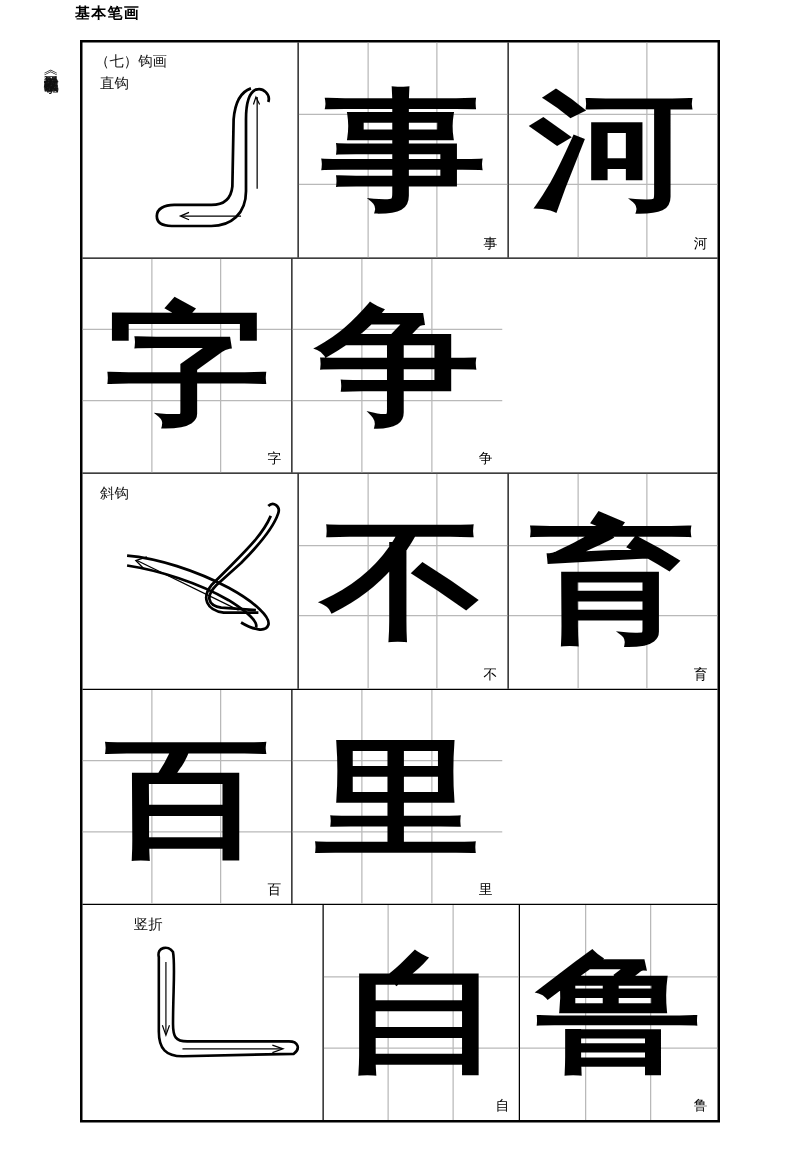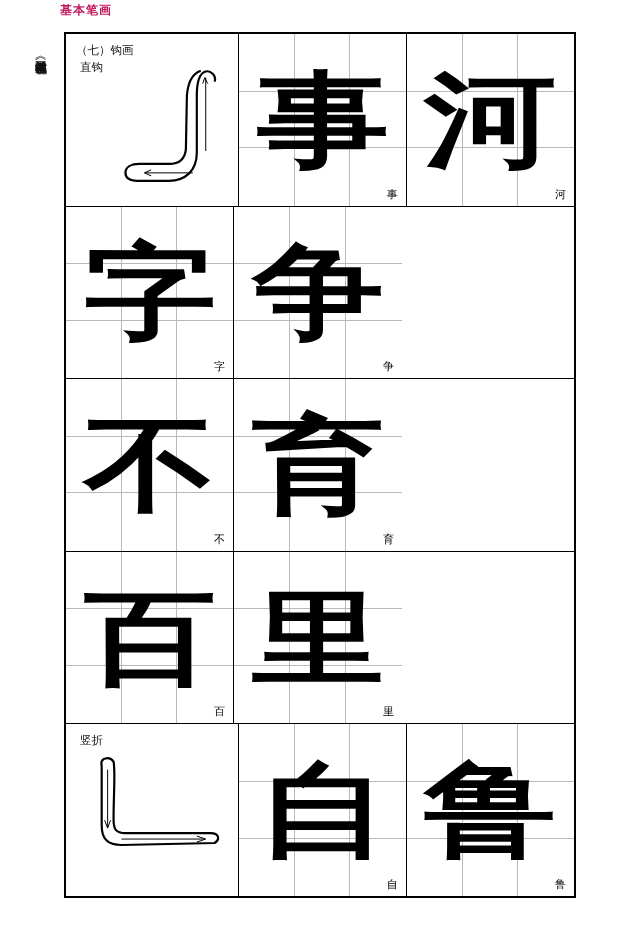--- a/index.html
+++ b/index.html
@@ -17,21 +17,21 @@
   }
 
   
   .page-header {
     position: absolute;
     left: 60px;
     top: 2px;
     font-size: 12px;
     letter-spacing: 1px;
     font-weight: 600;
-    color: #be185d;
+    color: #000000;
   }
 
   
   .side-title {
     position: absolute;
     left: 26px;
     top: 52px;
     width: 22px;
     font-size: 12px;
     line-height: 14px;
@@ -55,21 +55,21 @@
     display: flex;
     flex-direction: column;
   }
   .row {
     display: flex;
     flex: 1 1 0;
     border-bottom: 1.5px solid #000;
     box-sizing: border-box;
     min-height: 0;
   }
-  .row:last-child { border-bottom: none; }
+  .row:last-child { border-bottom: none; margin-left: 27px; }
 
   .cell {
     position: relative;
     box-sizing: border-box;
     border-right: 1.5px solid #000;
     overflow: hidden;
   }
   .cell:last-child { border-right: none; }
 
   .cell-stroke { width: 174px; padding-left: 37px; }
@@ -199,20 +199,35 @@
           <div class="gl v" style="left:66%"></div>
       </div>
       <div class="glyph-wrap">
           <span class="glyph">争</span>
         </div>
       <div class="caption">争</div>
     </div>
   </div>
 
   <div class="row">
+    <div class="cell cell-stroke">
+      <div class="label-block">
+        <div class="sub">斜钩</div>
+      </div>
+      <div class="stroke-art">
+        <svg viewBox="0 0 174 173" preserveAspectRatio="none">
+          <path d="M150 26 C154 22 160 26 158 32 C154 44 142 58 128 72 L108 90 C100 98 100 106 112 108 L140 110" fill="none" stroke="#000" stroke-width="2.2" stroke-linejoin="round"></path>
+          <path d="M152 34 C146 48 134 60 120 74 L104 90 C96 100 100 110 114 112 L142 112" fill="none" stroke="#000" stroke-width="2.2" stroke-linejoin="round"></path>
+          <path d="M36 66 C60 68 92 78 118 92 C140 104 152 116 150 122 C148 128 138 126 128 120" fill="none" stroke="#000" stroke-width="2.2" stroke-linejoin="round"></path>
+          <path d="M36 74 C62 78 94 88 118 102 C134 112 142 120 140 124" fill="none" stroke="#000" stroke-width="2.2" stroke-linejoin="round"></path>
+          <path d="M44 70 L126 110" fill="none" stroke="#000" stroke-width="1"></path>
+          <path d="M52 67 L43 70 L49 76" fill="none" stroke="#000" stroke-width="1"></path>
+        </svg>
+      </div>
+    </div>
     <div class="cell cell-grid">
       <div class="guides">
         <div class="gl h" style="top:33%"></div>
           <div class="gl h" style="top:66%"></div>
         <div class="gl v" style="left:33%"></div>
           <div class="gl v" style="left:66%"></div>
       </div>
       <div class="glyph-wrap">
           <span class="glyph">不</span>
         </div>

